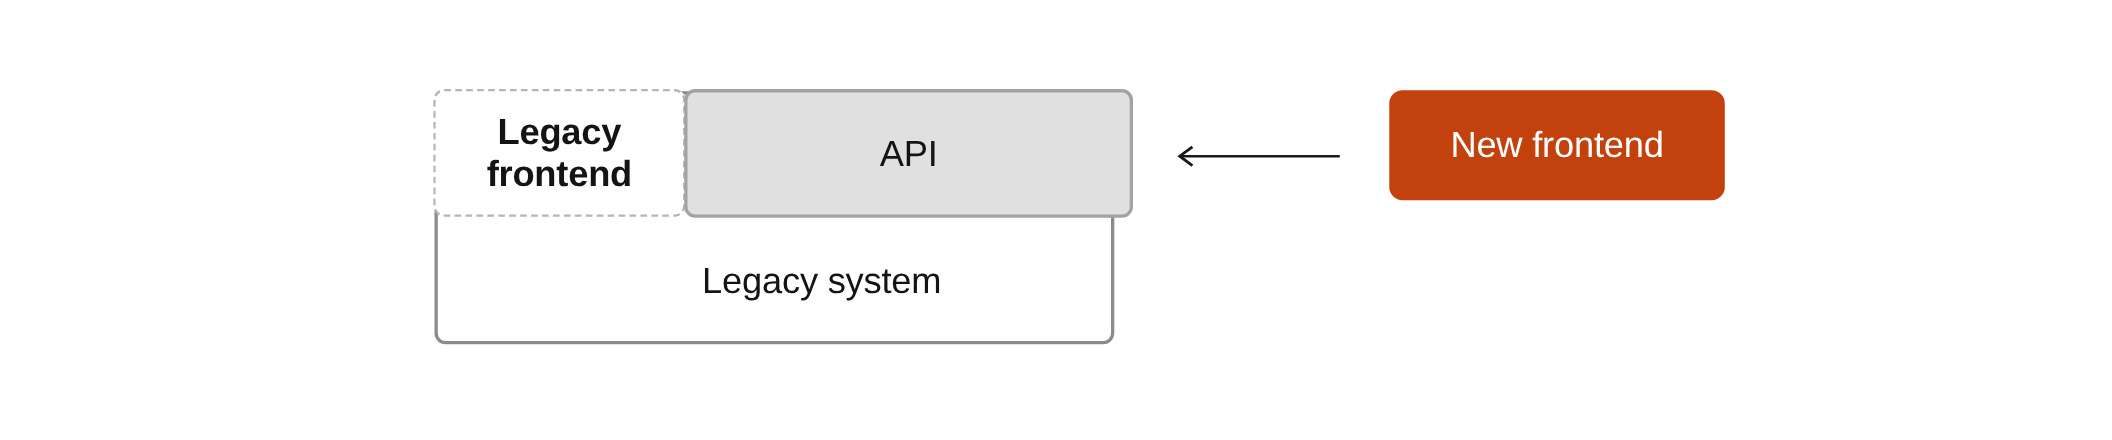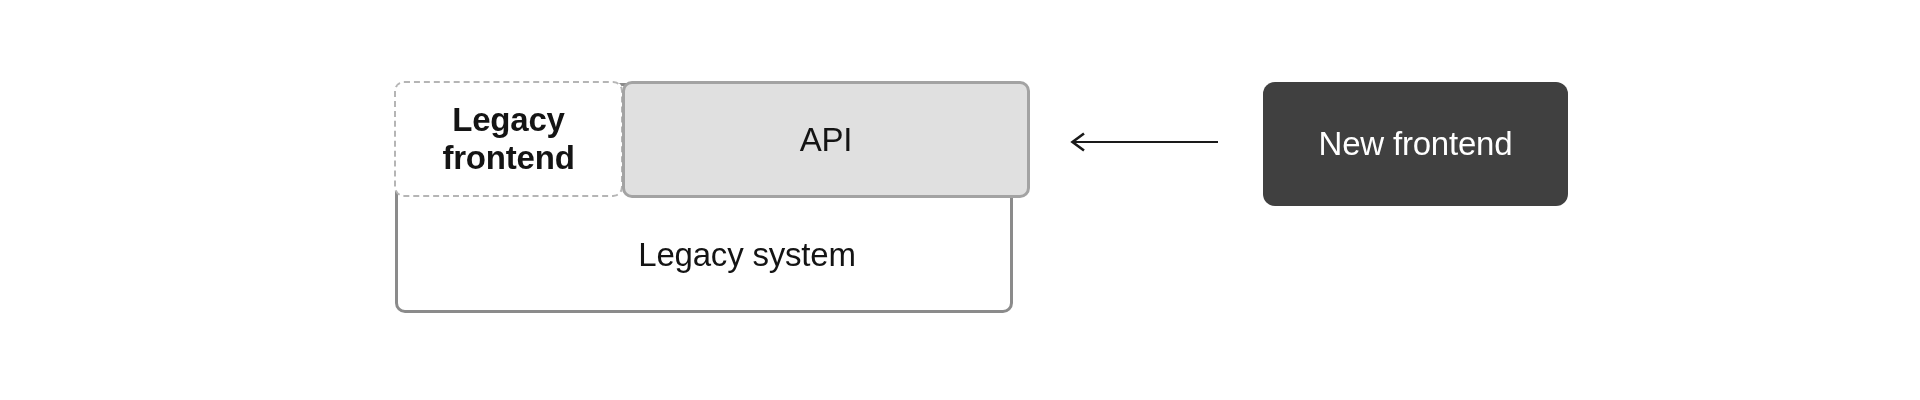--- a/index.html
+++ b/index.html
@@ -81,22 +81,22 @@
     position: absolute;
     left: 1070px;
     top: 130px;
     z-index: 2;
   }
   
   .new-frontend-box {
     left: 1263px;
     top: 82px;
     width: 305px;
-    height: 124px;
-    background: #404040;
+    height: 100px;
+    background: #c2410c;
     border-radius: 12px;
     z-index: 1;
   }
   .new-frontend-box .label {
     color: #ffffff;
   }
 </style>
 </head>
 <body>
 

